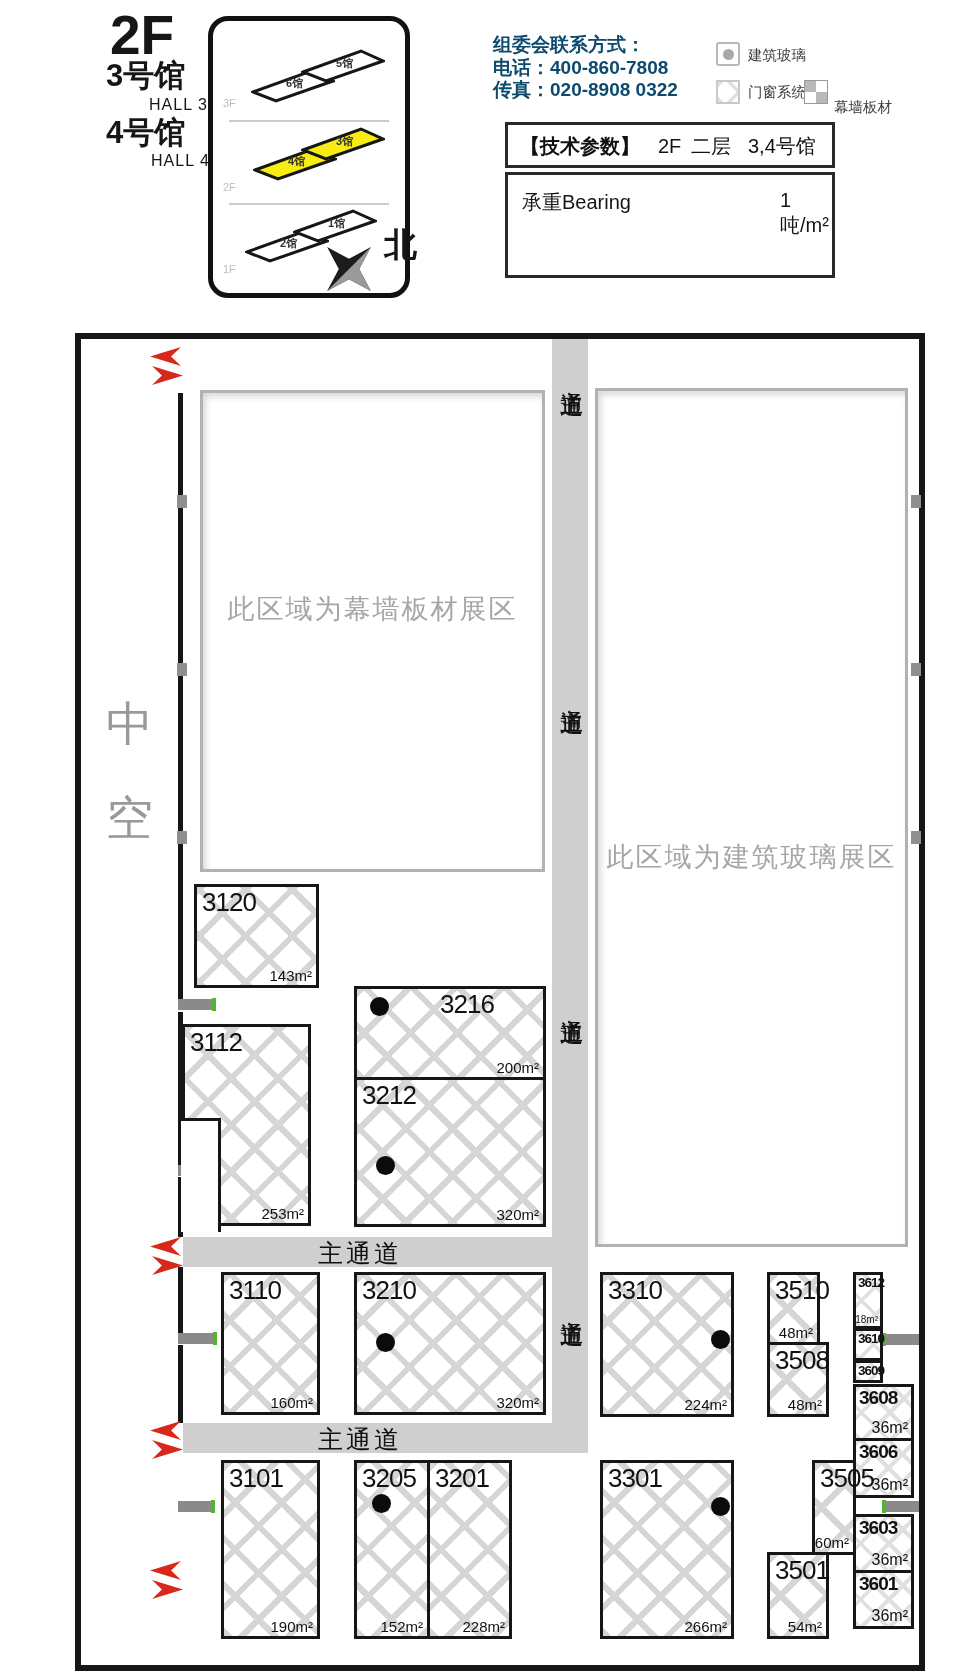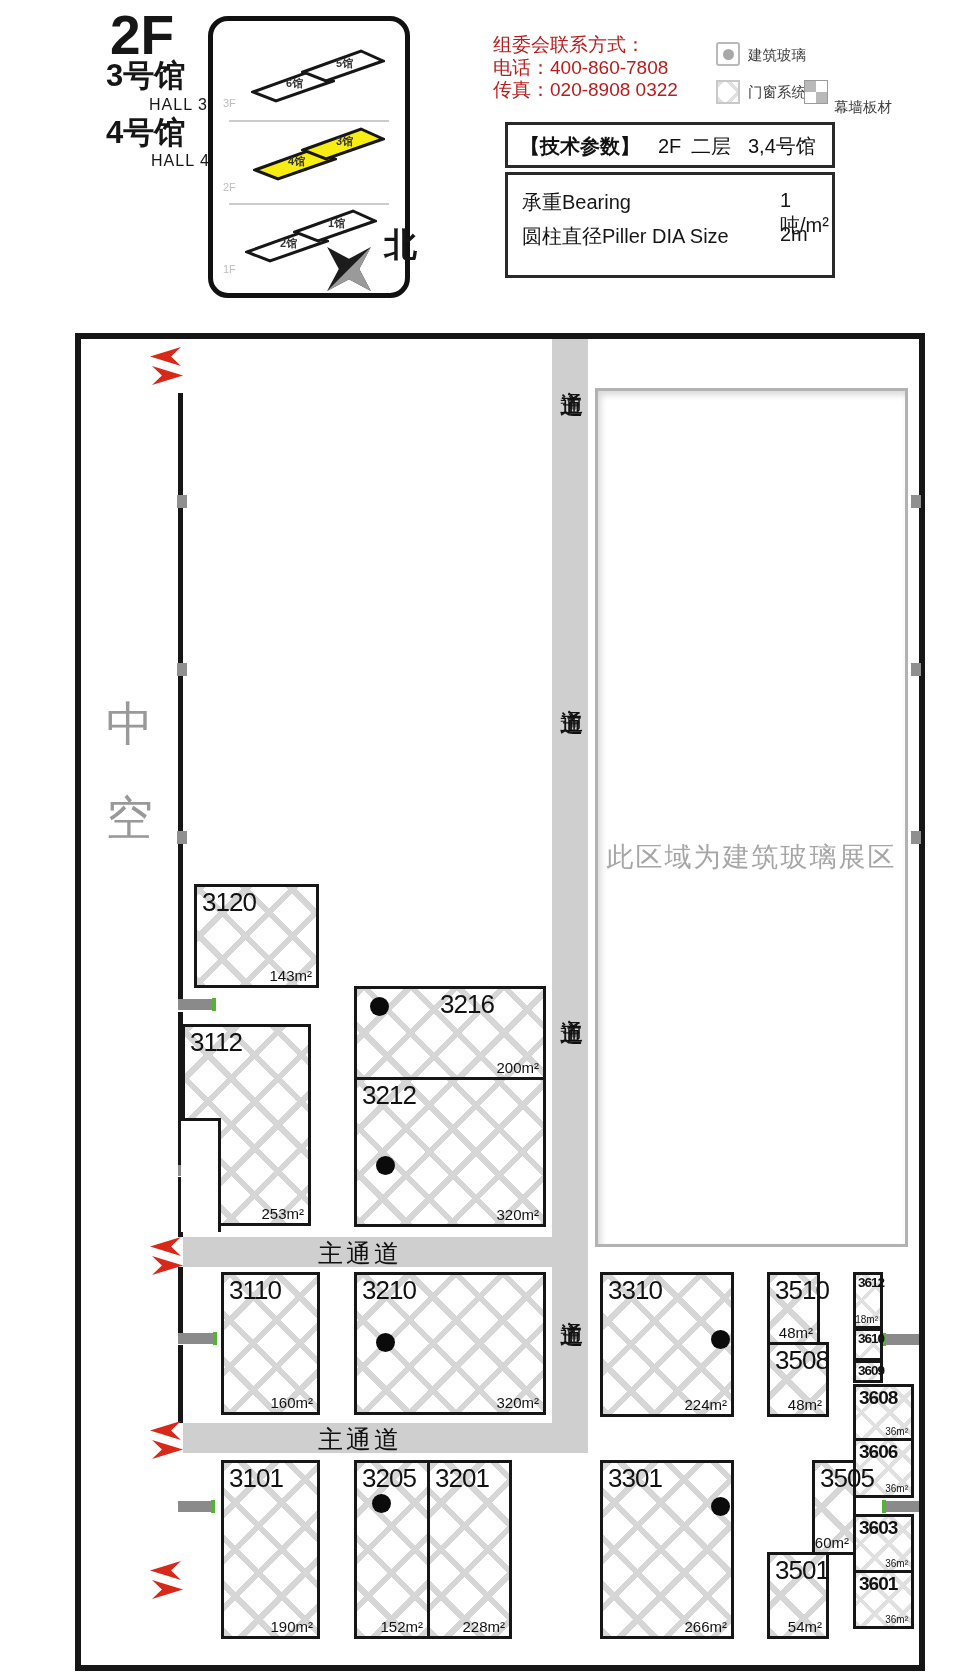--- a/index.html
+++ b/index.html
@@ -9,21 +9,21 @@
   
   .big-floor{font-size:55px;font-weight:bold;line-height:1;}
   .hall-cn{font-size:31px;font-weight:600;line-height:1;}
   .hall-en{font-size:16px;letter-spacing:1px;line-height:1;}
   .minimap{border:5px solid #111;border-radius:20px;background:#fff;}
   .mm-divider{position:absolute;background:#ccc;height:2px;}
   .mm-floor{position:absolute;font-size:11px;color:#bdbdbd;}
   .tile{position:absolute;width:84px;height:34px;}
   .tile svg{position:absolute;left:0;top:0;width:100%;height:100%;}
   .tile .tlabel{position:absolute;left:52%;top:42%;transform:translate(-50%,-50%);font-size:11px;font-weight:600;color:#333;}
-  .contact{font-size:19px;font-weight:400;line-height:22.5px;color:#b91c1c;}
+  .contact{font-size:19px;font-weight:700;line-height:22.5px;color:#0c4a6e;}
   .legend-label{font-size:14.5px;color:#3c3c3c;line-height:1;}
   .legend-box{box-sizing:border-box;width:24px;height:24px;background:#fff;}
   .tech-box{box-sizing:border-box;border:3px solid #2a2a2a;background:#fff;}
   .tech-text{font-size:20px;color:#111;line-height:1;}
   .tech-row{position:relative;height:34px;padding-left:25px;}
   .tech-row .tlab{position:absolute;left:14px;top:8px;font-size:20px;}
   .tech-row .tval{position:absolute;left:272px;top:8px;font-size:20px;}
   
   .plan-outline{box-sizing:border-box;border:6px solid #161616;}
   .wall{background:#161616;width:5px;}
@@ -33,21 +33,21 @@
   .aisle-h{font-size:25px;letter-spacing:3px;color:#111;line-height:30px;}
   .atrium{font-size:47px;letter-spacing:92px;color:#999;}
   .area{box-sizing:border-box;border:3px solid #b2b2b2;background:#fff;box-shadow:inset 3px 4px 6px rgba(0,0,0,0.15);}
   .area-label{position:absolute;width:100%;text-align:center;font-size:27px;letter-spacing:2px;color:#a6a6a6;}
   .booth{position:absolute;box-sizing:border-box;border:3px solid #161616;background-color:#fff;}
   .hatch{background-image:repeating-linear-gradient(45deg,#d6d6d6 0 6px,transparent 6px 33px),repeating-linear-gradient(135deg,#d6d6d6 0 6px,transparent 6px 33px);}
   .hatch-sm{background-image:repeating-linear-gradient(45deg,#e0e0e0 0 4px,transparent 4px 20px),repeating-linear-gradient(135deg,#e0e0e0 0 4px,transparent 4px 20px);}
   .bnum{position:absolute;left:5px;top:1px;font-size:26px;font-weight:500;letter-spacing:-1px;color:#111;line-height:1.1;}
   .bsize{position:absolute;right:4px;bottom:1px;font-size:15px;color:#111;line-height:1.1;}
   .mid .bnum{font-size:19px;font-weight:600;left:3px;}
-  .mid .bsize{font-size:10px;right:3px;}
+  .mid .bsize{font-size:16px;right:3px;}
   .small .bnum{font-size:13.5px;font-weight:700;left:2px;}
   .small .bsize{font-size:10px;right:2px;}
   .dot{position:absolute;width:19px;height:19px;border-radius:50%;background:#0b0b0b;}
   .notch{position:absolute;background:#fff;border-top:3px solid #161616;border-right:3px solid #161616;box-sizing:border-box;}
   .doorbar{position:absolute;height:11px;background:#8a8a8a;}
   .tick{position:absolute;width:4px;height:13px;top:-1px;background:#54b332;}
   .wmark{position:absolute;width:10px;height:13px;background:#8f8f8f;}
   .arrow{position:absolute;width:31px;height:19px;background:#d7281a;}
   .arrow-l{clip-path:polygon(100% 0,0 50%,100% 100%,68% 50%);}
   .arrow-r{clip-path:polygon(0 0,100% 50%,0 100%,32% 50%);}
@@ -142,24 +142,20 @@
     <span class="ab tech-text" style="left:12px;top:11px;font-weight:600;">【技术参数】</span>
     <span class="ab tech-text" style="left:150px;top:11px;">2F</span>
     <span class="ab tech-text" style="left:183px;top:11px;">二层</span>
     <span class="ab tech-text" style="left:240px;top:11px;">3,4号馆</span>
   </div>
   <div class="ab tech-box" style="left:505px;top:172px;width:330px;height:106px;padding-top:6px;">
     <div class="tech-row">
       <span class="tlab">承重Bearing</span>
       <span class="tval">1吨/m²</span>
     </div>
-    <div class="tech-row">
-      <span class="tlab">圆柱直径Piller DIA Size</span>
-      <span class="tval">2m</span>
-    </div>
   </div>
 
   <div class="ab plan-outline" style="left:75px;top:333px;width:850px;height:1338px;"></div>
 
   <div class="ab corridor" style="left:552px;top:339px;width:36px;height:1114px;"></div>
   <div class="ab corridor" style="left:183px;top:1237px;width:405px;height:30px;"></div>
   <div class="ab corridor" style="left:183px;top:1423px;width:405px;height:30px;"></div>
   <div class="ab vlabel aisle-v" style="left:552px;top:372px;">主通道</div>
   <div class="ab vlabel aisle-v" style="left:552px;top:690px;">主通道</div>
   <div class="ab vlabel aisle-v" style="left:552px;top:1000px;">主通道</div>
@@ -204,20 +200,23 @@
 
   <div class="arrow arrow-l" style="left:150px;top:347px;"></div>
   <div class="arrow arrow-r" style="left:152px;top:366px;"></div>
   <div class="arrow arrow-l" style="left:150px;top:1237px;"></div>
   <div class="arrow arrow-r" style="left:152px;top:1256px;"></div>
   <div class="arrow arrow-l" style="left:150px;top:1421px;"></div>
   <div class="arrow arrow-r" style="left:152px;top:1440px;"></div>
   <div class="arrow arrow-l" style="left:150px;top:1561px;"></div>
   <div class="arrow arrow-r" style="left:152px;top:1580px;"></div>
 
+  <div class="ab area" style="left:200px;top:390px;width:345px;height:482px;">
+    <div class="area-label" style="top:198px;">此区域为幕墙板材展区</div>
+  </div>
   <div class="ab area" style="left:595px;top:388px;width:313px;height:859px;">
     <div class="area-label" style="top:448px;">此区域为建筑玻璃展区</div>
   </div>
 
   <div class="booth hatch" style="left:194px;top:884px;width:125px;height:104px;">
     <span class="bnum">3120</span>
     <span class="bsize">143m²</span>
   </div>
 
   <div class="booth hatch" style="left:182px;top:1024px;width:129px;height:202px;">

